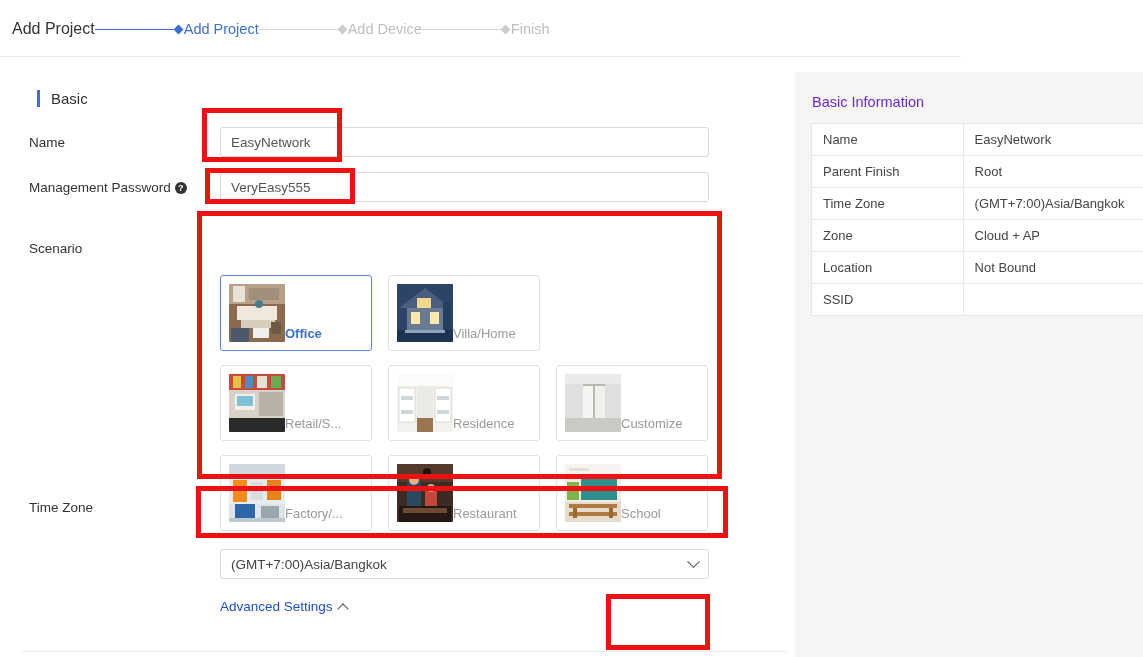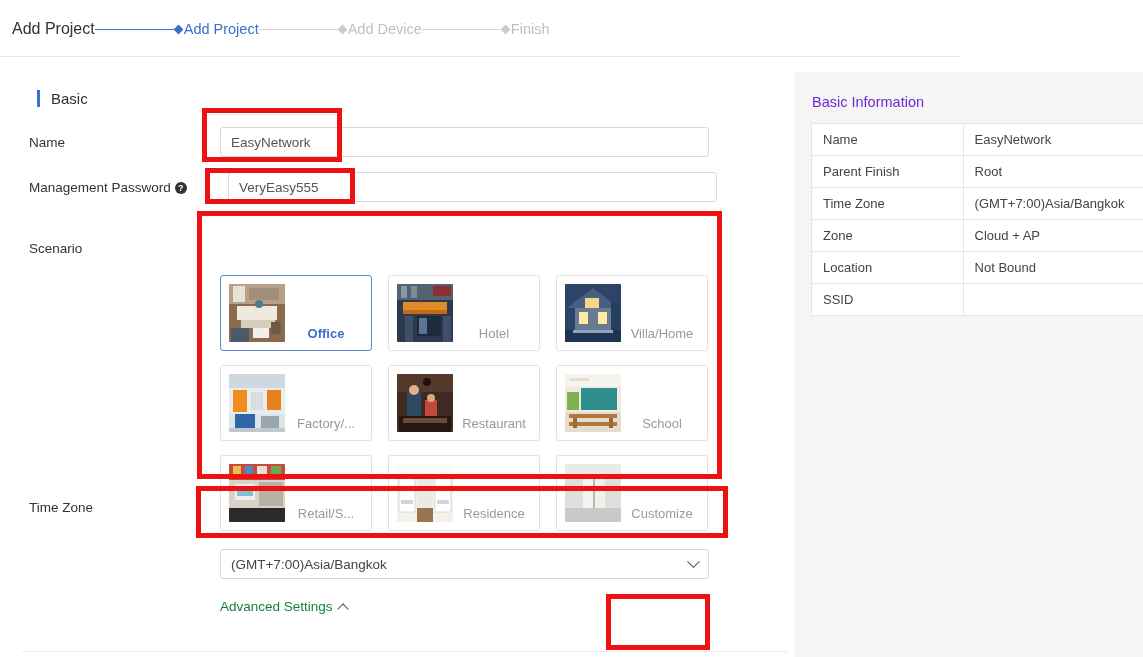--- a/index.html
+++ b/index.html
@@ -85,21 +85,21 @@
     cursor:pointer;
   }
   .scn-tile.selected { border-color:#5b86d8; }
   .scn-thumb {
     width:56px; height:58px; flex:0 0 auto;
     border-radius:1px; overflow:hidden;
     background:#d8d8d8;
   }
   .scn-thumb svg { display:block; }
   .scn-name {
-    flex:1 1 auto; text-align:center;
+    flex:1 1 auto; text-align:left;
     font-size:13px; color:#9a9a9a;
     padding-right:4px;
     overflow:hidden; white-space:nowrap;margin-top:40px;
   }
   .scn-tile.selected .scn-name { color:#3c6fd0; font-weight:bold; }
 
   
   #timezone-select {
     position:absolute; left:220px; top:492px;
     width:489px; height:30px;
@@ -111,21 +111,21 @@
   }
   #timezone-select .val { flex:1 1 auto; }
   .chevron-dn {
     width:9px; height:9px; border-right:1.6px solid #555;
     border-bottom:1.6px solid #555; transform:rotate(45deg) translate(-2px,-2px);
     flex:0 0 auto;
   }
 
   #advanced-settings {
     position:absolute; left:220px; top:542px;
-    font-size:13.5px; color:#15803d; cursor:pointer;
+    font-size:13.5px; color:#1d4ed8; cursor:pointer;
     display:flex; align-items:center; gap:6px;
   }
   .chevron-up {
     width:8px; height:8px; border-left:1.4px solid #555;
     border-top:1.4px solid #555; transform:rotate(45deg);
     display:inline-block; position:relative; top:2px;
   }
 
   
   #footer-sep {
@@ -194,21 +194,21 @@
     <span class="bar"></span>
     <span class="txt">Basic</span>
   </div>
 
   <label class="field-label" style="left:29px; top:78px;">Name</label>
   <input class="text-input" style="top: 70px;" type="text" value="EasyNetwork">
 
   <label class="field-label" style="left:29px; top:123px;">
     <span>Management Password</span><span class="help-icon">?</span>
   </label>
-  <input class="text-input" style="top: 115px; margin-left: 8px;" type="text" value="VeryEasy555">
+  <input class="text-input" style="top: 115px;" type="text" value="VeryEasy555">
 
   <label class="field-label" style="left:29px; top:184px;">Scenario</label>
 
   <div id="scenario-grid">
 
     <div class="scn-row">
       <div class="scn-tile selected">
         <span class="scn-thumb">
           <svg width="56" height="58" viewBox="0 0 56 58">
             <rect width="56" height="58" fill="#8b6a4f"></rect>
@@ -219,54 +219,89 @@
             <rect x="12" y="36" width="34" height="8" fill="#d6cdbd"></rect>
             <rect x="2" y="44" width="18" height="14" fill="#4b5a6b"></rect>
             <rect x="24" y="44" width="16" height="10" fill="#f0f0ea"></rect>
             <circle cx="30" cy="20" r="4" fill="#4a7d8c"></circle>
             <rect x="42" y="38" width="10" height="12" fill="#6d5a45"></rect>
           </svg>
         </span>
         <span class="scn-name">Office</span>
       </div>
 
-      <div class="scn-tile">
-        <span class="scn-thumb">
-          <svg width="56" height="58" viewBox="0 0 56 58">
-            <rect width="56" height="58" fill="#2c3a4d"></rect>
-            <rect x="0" y="0" width="56" height="16" fill="#55626f"></rect>
-            <rect x="4" y="2" width="6" height="12" fill="#8a99a8"></rect>
-            <rect x="14" y="2" width="6" height="12" fill="#7c8b9a"></rect>
-            <rect x="36" y="2" width="18" height="10" fill="#8b2f35"></rect>
-            <rect x="6" y="18" width="44" height="8" fill="#e08a2a"></rect>
-            <rect x="6" y="26" width="44" height="4" fill="#c46a14"></rect>
-            <rect x="8" y="32" width="8" height="26" fill="#3d5068"></rect>
-            <rect x="20" y="32" width="24" height="20" fill="#1e2b3b"></rect>
-            <rect x="22" y="34" width="8" height="16" fill="#5c7594"></rect>
-            <rect x="46" y="32" width="8" height="26" fill="#3d5068"></rect>
-          </svg>
-        </span>
-        <span class="scn-name">Hotel</span>
-      </div>
 
       <div class="scn-tile">
         <span class="scn-thumb">
           <svg width="56" height="58" viewBox="0 0 56 58">
             <rect width="56" height="58" fill="#2d4468"></rect>
             <polygon points="28,4 54,24 2,24" fill="#4a5f80"></polygon>
             <rect x="10" y="24" width="36" height="22" fill="#6a7a92"></rect>
             <rect x="20" y="14" width="14" height="10" fill="#f2d98a"></rect>
             <rect x="14" y="28" width="9" height="12" fill="#ffe9a8"></rect>
             <rect x="33" y="28" width="9" height="12" fill="#ffe9a8"></rect>
             <rect x="0" y="46" width="56" height="12" fill="#1e3252"></rect>
             <rect x="8" y="46" width="40" height="3" fill="#8fa4bd"></rect>
             <rect x="46" y="18" width="8" height="28" fill="#24405f"></rect>
           </svg>
         </span>
         <span class="scn-name">Villa/Home</span>
+      </div>
+    </div>
+
+    <div class="scn-row">
+      <div class="scn-tile">
+        <span class="scn-thumb">
+          <svg width="56" height="58" viewBox="0 0 56 58">
+            <rect width="56" height="58" fill="#d8d2c8"></rect>
+            <rect x="0" y="0" width="56" height="16" fill="#c84a3a"></rect>
+            <rect x="4" y="2" width="8" height="12" fill="#e8c14a"></rect>
+            <rect x="16" y="2" width="8" height="12" fill="#4a8ec8"></rect>
+            <rect x="28" y="2" width="10" height="12" fill="#e6e0d4"></rect>
+            <rect x="42" y="2" width="10" height="12" fill="#6aab52"></rect>
+            <rect x="30" y="18" width="24" height="24" fill="#b8b2a6"></rect>
+            <rect x="6" y="20" width="20" height="16" fill="#f2f0eb"></rect>
+            <rect x="8" y="22" width="16" height="10" fill="#7fc2d8"></rect>
+            <rect x="0" y="44" width="56" height="14" fill="#2a2a2a"></rect>
+          </svg>
+        </span>
+        <span class="scn-name">Retail/S...</span>
+      </div>
+
+      <div class="scn-tile">
+        <span class="scn-thumb">
+          <svg width="56" height="58" viewBox="0 0 56 58">
+            <rect width="56" height="58" fill="#f2f1ee"></rect>
+            <rect x="0" y="0" width="56" height="12" fill="#fbfbf9"></rect>
+            <rect x="2" y="14" width="16" height="34" fill="#ffffff" stroke="#ddd9d2"></rect>
+            <rect x="38" y="14" width="16" height="34" fill="#ffffff" stroke="#ddd9d2"></rect>
+            <rect x="4" y="22" width="12" height="4" fill="#cfd6da"></rect>
+            <rect x="40" y="22" width="12" height="4" fill="#cfd6da"></rect>
+            <rect x="4" y="36" width="12" height="4" fill="#cfd6da"></rect>
+            <rect x="40" y="36" width="12" height="4" fill="#cfd6da"></rect>
+            <rect x="20" y="44" width="16" height="14" fill="#9a7550"></rect>
+            <rect x="20" y="12" width="16" height="32" fill="#eceae6"></rect>
+          </svg>
+        </span>
+        <span class="scn-name">Residence</span>
+      </div>
+
+      <div class="scn-tile">
+        <span class="scn-thumb">
+          <svg width="56" height="58" viewBox="0 0 56 58">
+            <rect width="56" height="58" fill="#dfdfdd"></rect>
+            <rect x="0" y="0" width="56" height="10" fill="#eaeae8"></rect>
+            <rect x="0" y="44" width="56" height="14" fill="#c9c9c6"></rect>
+            <rect x="18" y="10" width="10" height="34" fill="#f4f4f2"></rect>
+            <rect x="30" y="10" width="10" height="34" fill="#f0f0ee"></rect>
+            <rect x="18" y="10" width="22" height="2" fill="#b8b8b5"></rect>
+            <rect x="28" y="10" width="2" height="34" fill="#b8b8b5"></rect>
+          </svg>
+        </span>
+        <span class="scn-name">Customize</span>
       </div>
     </div>
 
     <div class="scn-row">
       <div class="scn-tile">
         <span class="scn-thumb">
           <svg width="56" height="58" viewBox="0 0 56 58">
             <rect width="56" height="58" fill="#e8ecef"></rect>
             <rect x="0" y="0" width="56" height="14" fill="#cfd8de"></rect>
             <rect x="4" y="16" width="14" height="22" fill="#f08c1e"></rect>
@@ -309,73 +344,20 @@
             <rect x="0" y="38" width="56" height="20" fill="#e6dccd"></rect>
             <rect x="4" y="40" width="48" height="4" fill="#b07a3e"></rect>
             <rect x="4" y="48" width="48" height="4" fill="#b07a3e"></rect>
             <rect x="8" y="44" width="4" height="10" fill="#9a6a34"></rect>
             <rect x="44" y="44" width="4" height="10" fill="#9a6a34"></rect>
           </svg>
         </span>
         <span class="scn-name">School</span>
       </div>
     </div>
-
-    <div class="scn-row">
-      <div class="scn-tile">
-        <span class="scn-thumb">
-          <svg width="56" height="58" viewBox="0 0 56 58">
-            <rect width="56" height="58" fill="#d8d2c8"></rect>
-            <rect x="0" y="0" width="56" height="16" fill="#c84a3a"></rect>
-            <rect x="4" y="2" width="8" height="12" fill="#e8c14a"></rect>
-            <rect x="16" y="2" width="8" height="12" fill="#4a8ec8"></rect>
-            <rect x="28" y="2" width="10" height="12" fill="#e6e0d4"></rect>
-            <rect x="42" y="2" width="10" height="12" fill="#6aab52"></rect>
-            <rect x="30" y="18" width="24" height="24" fill="#b8b2a6"></rect>
-            <rect x="6" y="20" width="20" height="16" fill="#f2f0eb"></rect>
-            <rect x="8" y="22" width="16" height="10" fill="#7fc2d8"></rect>
-            <rect x="0" y="44" width="56" height="14" fill="#2a2a2a"></rect>
-          </svg>
-        </span>
-        <span class="scn-name">Retail/S...</span>
-      </div>
-
-      <div class="scn-tile">
-        <span class="scn-thumb">
-          <svg width="56" height="58" viewBox="0 0 56 58">
-            <rect width="56" height="58" fill="#f2f1ee"></rect>
-            <rect x="0" y="0" width="56" height="12" fill="#fbfbf9"></rect>
-            <rect x="2" y="14" width="16" height="34" fill="#ffffff" stroke="#ddd9d2"></rect>
-            <rect x="38" y="14" width="16" height="34" fill="#ffffff" stroke="#ddd9d2"></rect>
-            <rect x="4" y="22" width="12" height="4" fill="#cfd6da"></rect>
-            <rect x="40" y="22" width="12" height="4" fill="#cfd6da"></rect>
-            <rect x="4" y="36" width="12" height="4" fill="#cfd6da"></rect>
-            <rect x="40" y="36" width="12" height="4" fill="#cfd6da"></rect>
-            <rect x="20" y="44" width="16" height="14" fill="#9a7550"></rect>
-            <rect x="20" y="12" width="16" height="32" fill="#eceae6"></rect>
-          </svg>
-        </span>
-        <span class="scn-name">Residence</span>
-      </div>
-
-      <div class="scn-tile">
-        <span class="scn-thumb">
-          <svg width="56" height="58" viewBox="0 0 56 58">
-            <rect width="56" height="58" fill="#dfdfdd"></rect>
-            <rect x="0" y="0" width="56" height="10" fill="#eaeae8"></rect>
-            <rect x="0" y="44" width="56" height="14" fill="#c9c9c6"></rect>
-            <rect x="18" y="10" width="10" height="34" fill="#f4f4f2"></rect>
-            <rect x="30" y="10" width="10" height="34" fill="#f0f0ee"></rect>
-            <rect x="18" y="10" width="22" height="2" fill="#b8b8b5"></rect>
-            <rect x="28" y="10" width="2" height="34" fill="#b8b8b5"></rect>
-          </svg>
-        </span>
-        <span class="scn-name">Customize</span>
-      </div>
-    </div>
   </div>
 
   <label class="field-label" style="left:29px; top:443px;">Time Zone</label>
   <div id="timezone-select">
     <span class="val">(GMT+7:00)Asia/Bangkok</span>
     <span class="chevron-dn"></span>
   </div>
 
   <div id="advanced-settings">
     <span>Advanced Settings</span>

